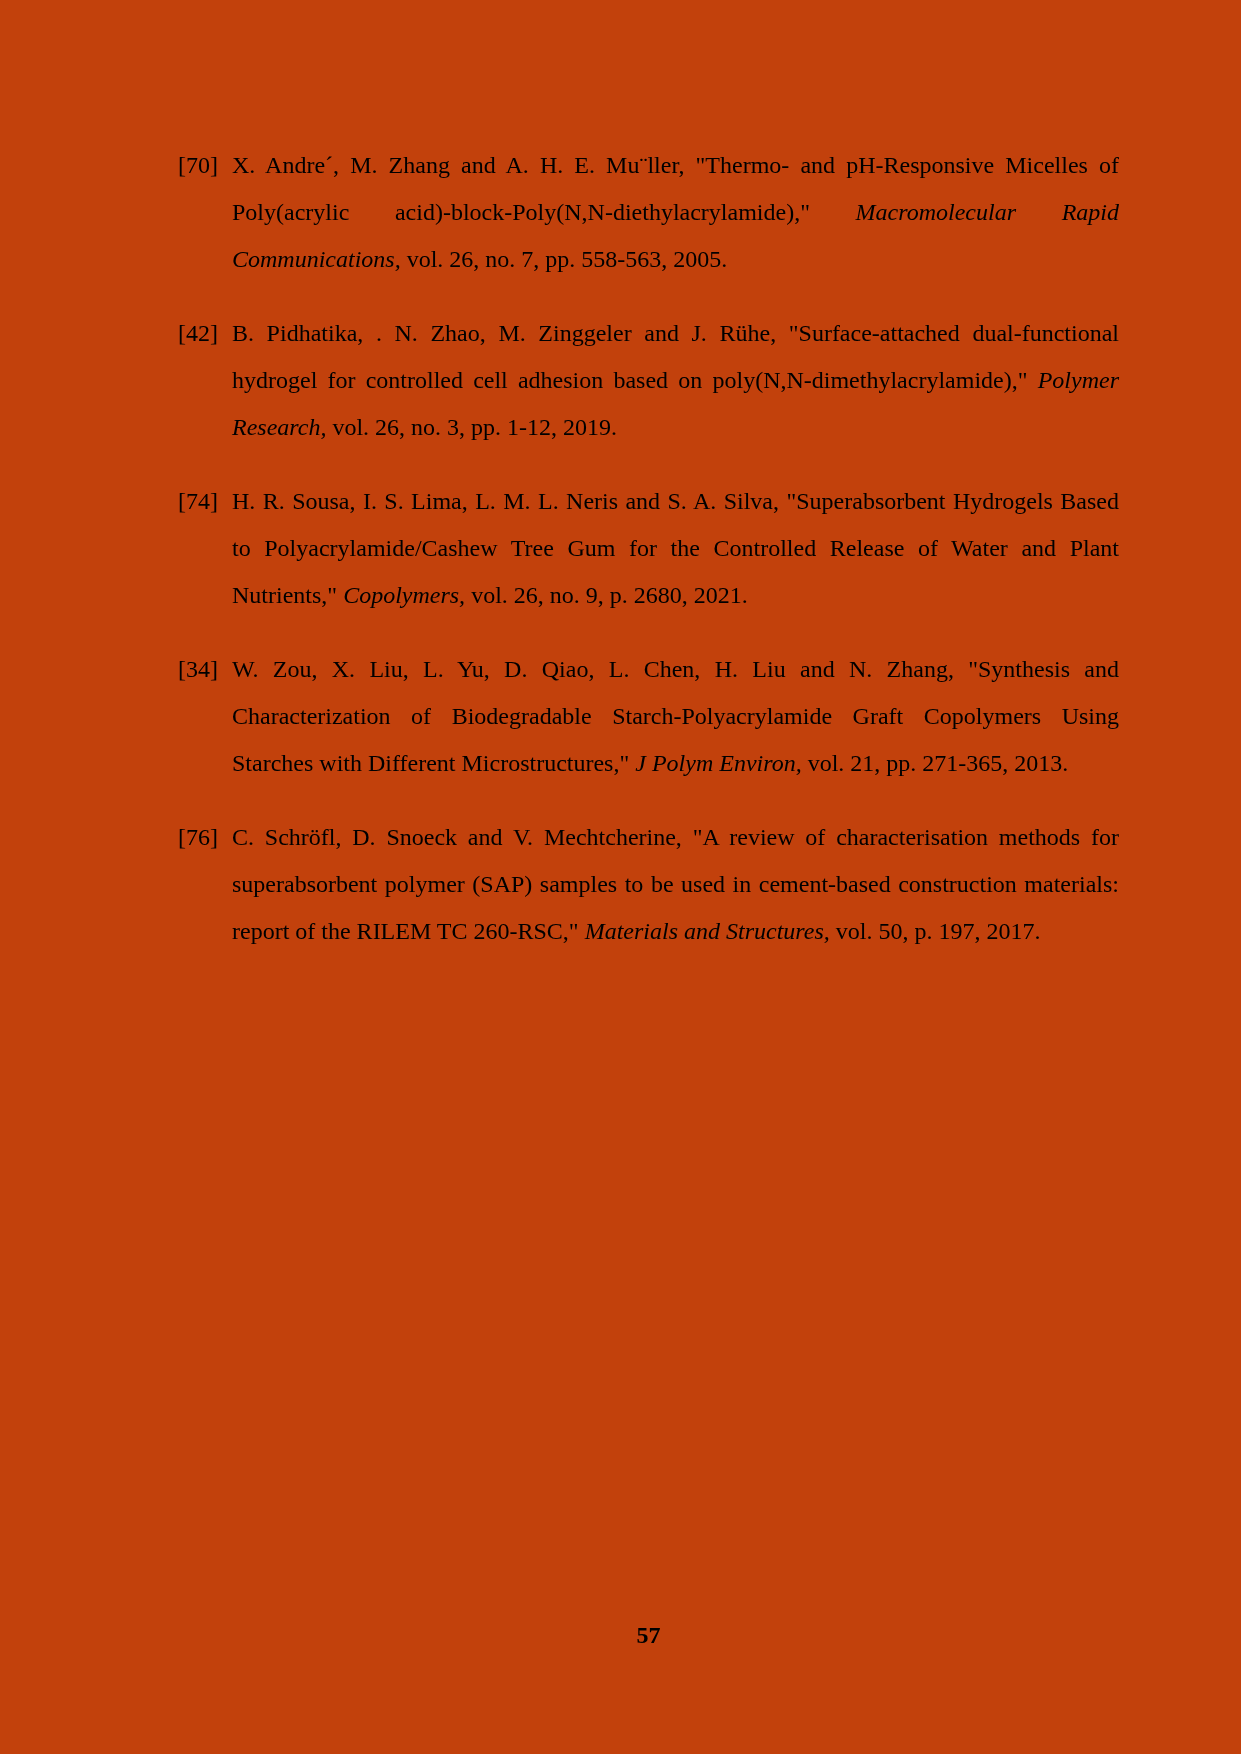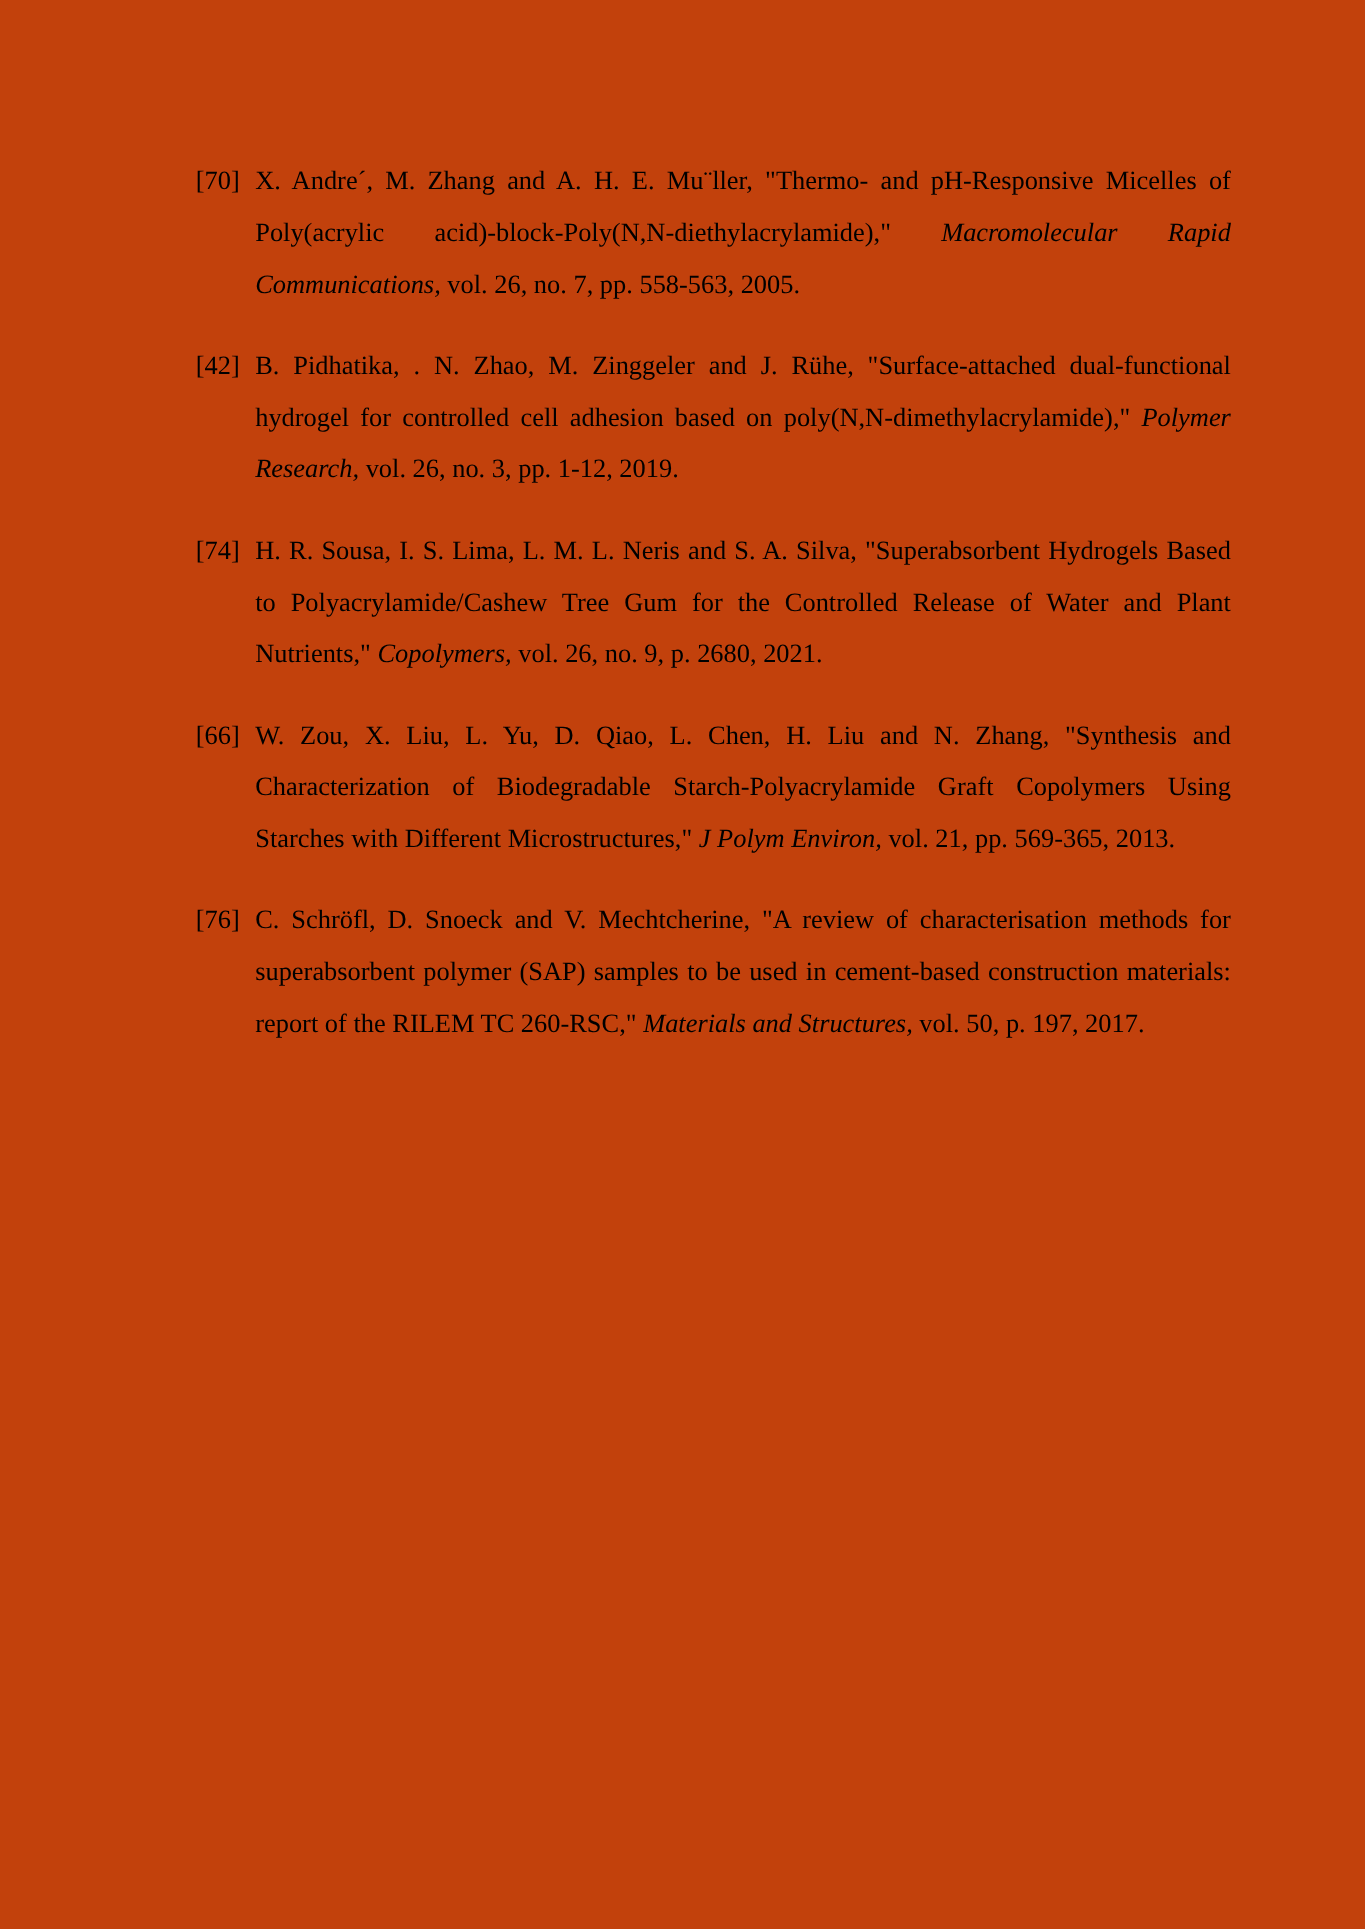--- a/index.html
+++ b/index.html
@@ -50,16 +50,17 @@
   }
 </style>
 </head>
 <body>
 
 <div class="page">
   <div class="refs" id="refs-list">
       <p class="ref"><span class="ref-label">[70]</span><span class="seg-plain">X. Andre´, M. Zhang and A. H. E. Mu¨ller, "Thermo- and pH-Responsive Micelles of Poly(acrylic acid)-block-Poly(N,N-diethylacrylamide)," </span><em class="seg-italic">Macromolecular Rapid Communications,</em><span class="seg-plain"> vol. 26, no. 7, pp. 558-563, 2005.</span></p>
       <p class="ref"><span class="ref-label">[42]</span><span class="seg-plain">B. Pidhatika, . N. Zhao, M. Zinggeler and J. Rühe, "Surface-attached dual-functional hydrogel for controlled cell adhesion based on poly(N,N-dimethylacrylamide)," </span><em class="seg-italic">Polymer Research,</em><span class="seg-plain"> vol. 26, no. 3, pp. 1-12, 2019.</span></p>
       <p class="ref"><span class="ref-label">[74]</span><span class="seg-plain">H. R. Sousa, I. S. Lima, L. M. L. Neris and S. A. Silva, "Superabsorbent Hydrogels Based to Polyacrylamide/Cashew Tree Gum for the Controlled Release of Water and Plant Nutrients," </span><em class="seg-italic">Copolymers,</em><span class="seg-plain"> vol. 26, no. 9, p. 2680, 2021.</span></p>
-      <p class="ref"><span class="ref-label">[66]</span><span class="seg-plain">W. Zou, X. Liu, L. Yu, D. Qiao, L. Chen, H. Liu and N. Zhang, "Synthesis and Characterization of Biodegradable Starch-Polyacrylamide Graft Copolymers Using Starches with Different Microstructures," </span><em class="seg-italic">J Polym Environ,</em><span class="seg-plain"> vol. 21, pp. 569-365, 2013.</span></p>
+      <p class="ref"><span class="ref-label">[34]</span><span class="seg-plain">W. Zou, X. Liu, L. Yu, D. Qiao, L. Chen, H. Liu and N. Zhang, "Synthesis and Characterization of Biodegradable Starch-Polyacrylamide Graft Copolymers Using Starches with Different Microstructures," </span><em class="seg-italic">J Polym Environ,</em><span class="seg-plain"> vol. 21, pp. 271-365, 2013.</span></p>
       <p class="ref"><span class="ref-label">[76]</span><span class="seg-plain">C. Schröfl, D. Snoeck and V. Mechtcherine, "A review of characterisation methods for superabsorbent polymer (SAP) samples to be used in cement-based construction materials: report of the RILEM TC 260-RSC," </span><em class="seg-italic">Materials and Structures,</em><span class="seg-plain"> vol. 50, p. 197, 2017.</span></p>
     </div>
+  <div class="page-number">57</div>
 </div>
 
 </body></html>

